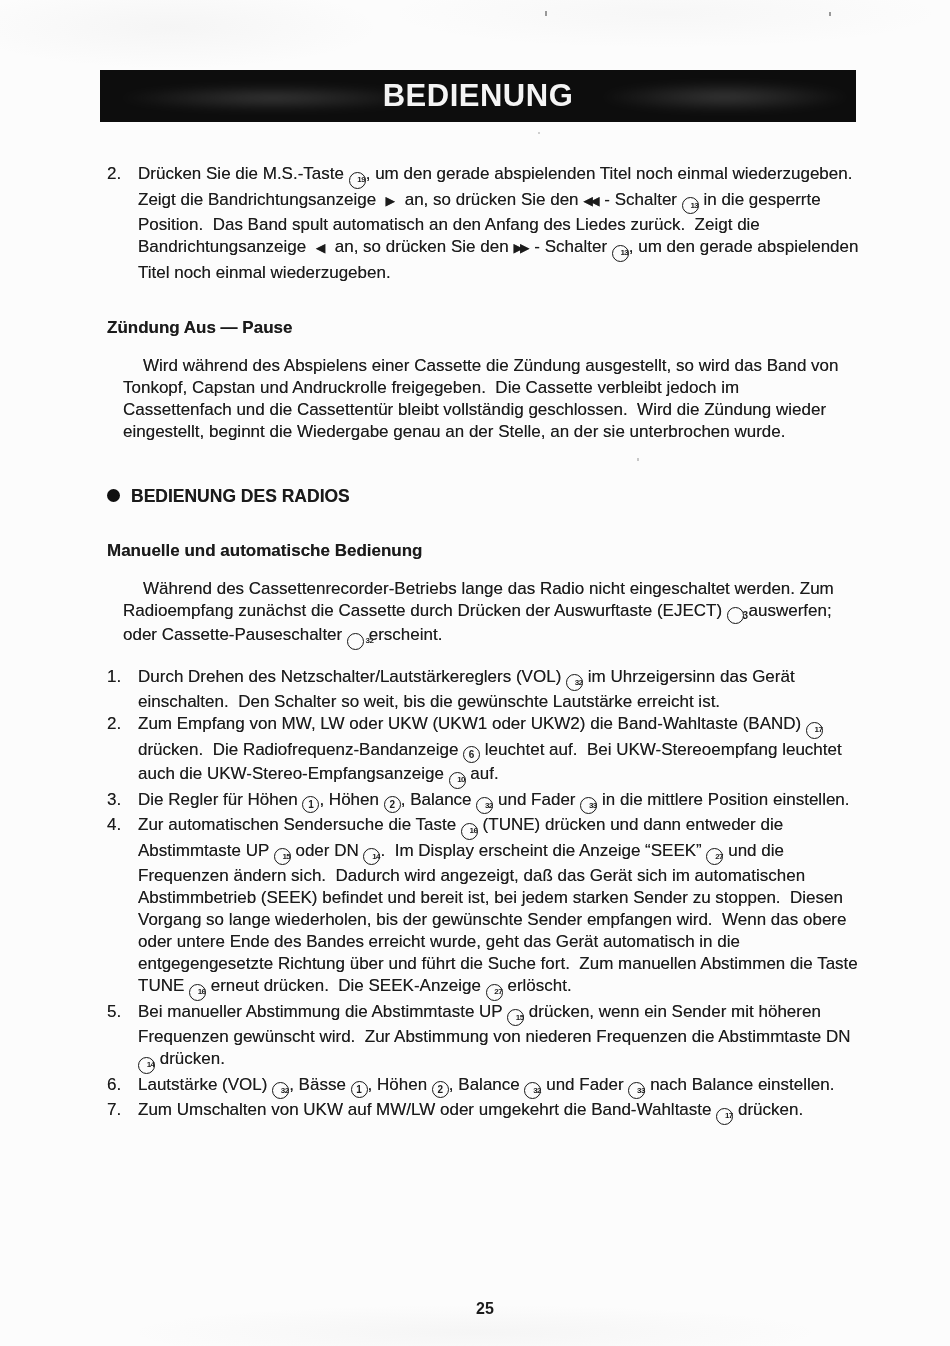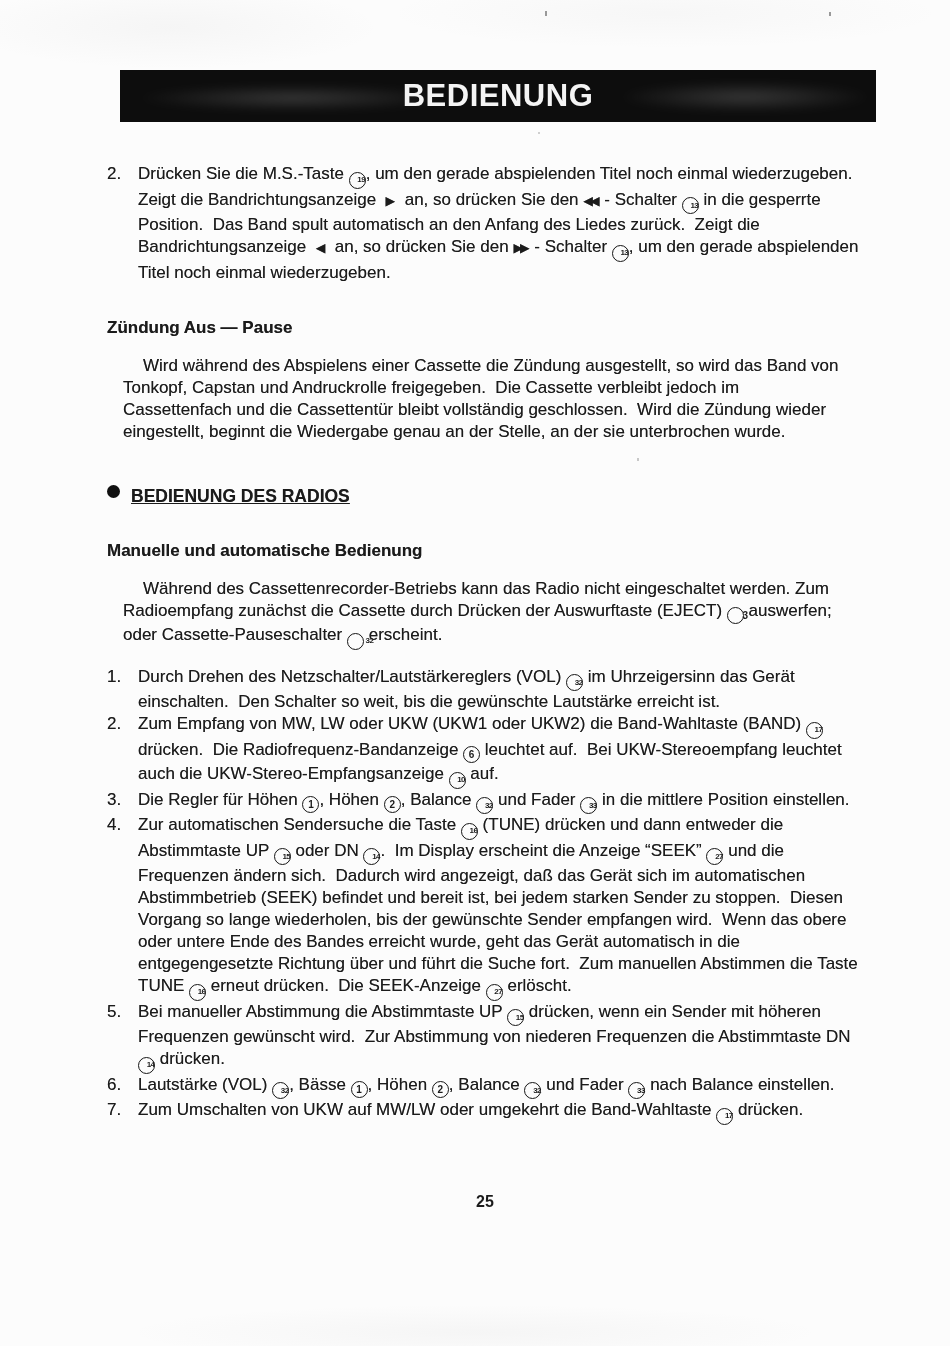--- a/index.html
+++ b/index.html
@@ -22,21 +22,21 @@
     position:absolute;inset:0;pointer-events:none;
     background:
       radial-gradient(ellipse 300px 60px at 18% 2%, rgba(120,120,120,.05), transparent 70%),
       radial-gradient(ellipse 400px 50px at 70% 1%, rgba(120,120,120,.04), transparent 70%),
       radial-gradient(ellipse 500px 40px at 50% 99%, rgba(120,120,120,.05), transparent 70%);
   }
   .speck{position:absolute;background:#666;opacity:.65;}
 
   
   .header-bar{
-    position:absolute;left:120px;top:70px;width:756px;height:52px;
+    position:absolute;left:100px;top:70px;width:756px;height:52px;
     background:var(--header-bg);
     display:flex;align-items:center;justify-content:center;
     overflow:hidden;
   }
   .header-title{
     color:#f4f4f4;font-size:31px;font-weight:bold;letter-spacing:.5px;
     position:relative;z-index:2;
   }
   .smudge{
     position:absolute;z-index:1;filter:blur(4px);opacity:.45;
@@ -50,40 +50,40 @@
     position:absolute;left:107px;top:163px;width:756px;
     font-size:17px;line-height:22px;
     text-shadow:0 0 .4px rgba(0,0,0,.55);
   }
   .block-numbered{position:relative;padding-left:31px;white-space:pre-wrap;}
   .block-numbered .num{position:absolute;left:0;top:0;}
   .block-heading{font-weight:bold;margin-top:33px;}
   .block-para{white-space:pre-wrap;text-indent:20px;margin:16px;}
   .block-section{
     font-weight:bold;margin-top:42px;margin-bottom:3px;
-    display:flex;align-items:flex-start;gap:11px;font-size:17.5px;text-decoration:underline;
+    display:flex;align-items:center;gap:11px;font-size:17.5px;
   }
   .bullet-dot{width:13px;height:13px;border-radius:50%;background:#101010;flex:0 0 auto;}
 
   
   .circ{
     display:inline-flex;align-items:center;justify-content:center;
     width:17px;height:17px;box-sizing:border-box;
     border:1.7px solid #151515;border-radius:50%;
     font-weight:bold;line-height:1;vertical-align:-3px;
     text-shadow:none;
   }
   .circ.d1{font-size:10px;}
   .circ.d2{font-size:8px;letter-spacing:-.6px;padding-left:8px;}
 
   .arrow{font-size:12.5px;}
   .arrow.dbl{letter-spacing:-3px;margin-right:3px;}
 
   .page-number{
-    position:absolute;left:107px;width:756px;top:1193px;
+    position:absolute;left:107px;width:756px;top:1300px;
     text-align:center;font-weight:bold;font-size:16px;
   }
 </style>
 </head>
 <body>
 
 <div class="page">
   <div class="scan-texture"></div>
   <div class="speck" style="left:545px;top:11px;width:2px;height:5px;"></div>
   <div class="speck" style="left:829px;top:12px;width:2px;height:4px;"></div>
@@ -98,21 +98,21 @@
 
   <main class="content" id="content">
       <div class="block-numbered"><span class="num">2.</span><span>Drücken Sie die M.S.-Taste </span><span class="circ d2">19</span><span>, um den gerade abspielenden Titel noch einmal wiederzugeben.  Zeigt die Bandrichtungsanzeige  </span><span class="arrow">▶</span><span>  an, so drücken Sie den </span><span class="arrow dbl">◀◀</span><span> - Schalter </span><span class="circ d2">13</span><span> in die gesperrte Position.  Das Band spult automatisch an den Anfang des Liedes zurück.  Zeigt die Bandrichtungsanzeige  </span><span class="arrow">◀</span><span>  an, so drücken Sie den </span><span class="arrow dbl">▶▶</span><span> - Schalter </span><span class="circ d2">13</span><span>, um den gerade abspielenden Titel noch einmal wiederzugeben.</span></div>
       <div class="block-heading">Zündung Aus — Pause</div>
       <p class="block-para"><span>Wird während des Abspielens einer Cassette die Zündung ausgestellt, so wird das Band von Tonkopf, Capstan und Andruckrolle freigegeben.  Die Cassette verbleibt jedoch im Cassettenfach und die Cassettentür bleibt vollständig geschlossen.  Wird die Zündung wieder eingestellt, beginnt die Wiedergabe genau an der Stelle, an der sie unterbrochen wurde.</span></p>
       <div class="block-section">
         <span class="bullet-dot"></span>
         <span>BEDIENUNG DES RADIOS</span>
       </div>
       <div class="block-heading">Manuelle und automatische Bedienung</div>
-      <p class="block-para"><span>Während des Cassettenrecorder-Betriebs kann das Radio nicht eingeschaltet werden. Zum Radioempfang zunächst die Cassette durch Drücken der Auswurftaste (EJECT) </span><span class="circ d1">3</span><span> auswerfen; oder Cassette-Pauseschalter </span><span class="circ d2">32</span><span> erscheint.</span></p>
+      <p class="block-para"><span>Während des Cassettenrecorder-Betriebs lange das Radio nicht eingeschaltet werden. Zum Radioempfang zunächst die Cassette durch Drücken der Auswurftaste (EJECT) </span><span class="circ d1">3</span><span> auswerfen; oder Cassette-Pauseschalter </span><span class="circ d2">32</span><span> erscheint.</span></p>
       <div class="block-numbered"><span class="num">1.</span><span>Durch Drehen des Netzschalter/Lautstärkereglers (VOL) </span><span class="circ d2">32</span><span> im Uhrzeigersinn das Gerät einschalten.  Den Schalter so weit, bis die gewünschte Lautstärke erreicht ist.</span></div>
       <div class="block-numbered"><span class="num">2.</span><span>Zum Empfang von MW, LW oder UKW (UKW1 oder UKW2) die Band-Wahltaste (BAND) </span><span class="circ d2">17</span><span> drücken.  Die Radiofrequenz-Bandanzeige </span><span class="circ d1">6</span><span> leuchtet auf.  Bei UKW-Stereoempfang leuchtet auch die UKW-Stereo-Empfangsanzeige </span><span class="circ d2">10</span><span> auf.</span></div>
       <div class="block-numbered"><span class="num">3.</span><span>Die Regler für Höhen </span><span class="circ d1">1</span><span>, Höhen </span><span class="circ d1">2</span><span>, Balance </span><span class="circ d2">32</span><span> und Fader </span><span class="circ d2">33</span><span> in die mittlere Position einstellen.</span></div>
       <div class="block-numbered"><span class="num">4.</span><span>Zur automatischen Sendersuche die Taste </span><span class="circ d2">16</span><span> (TUNE) drücken und dann entweder die Abstimmtaste UP </span><span class="circ d2">15</span><span> oder DN </span><span class="circ d2">14</span><span>.  Im Display erscheint die Anzeige “SEEK” </span><span class="circ d2">27</span><span> und die Frequenzen ändern sich.  Dadurch wird angezeigt, daß das Gerät sich im automatischen Abstimmbetrieb (SEEK) befindet und bereit ist, bei jedem starken Sender zu stoppen.  Diesen Vorgang so lange wiederholen, bis der gewünschte Sender empfangen wird.  Wenn das obere oder untere Ende des Bandes erreicht wurde, geht das Gerät automatisch in die entgegengesetzte Richtung über und führt die Suche fort.  Zum manuellen Abstimmen die Taste TUNE </span><span class="circ d2">16</span><span> erneut drücken.  Die SEEK-Anzeige </span><span class="circ d2">27</span><span> erlöscht.</span></div>
       <div class="block-numbered"><span class="num">5.</span><span>Bei manueller Abstimmung die Abstimmtaste UP </span><span class="circ d2">15</span><span> drücken, wenn ein Sender mit höheren Frequenzen gewünscht wird.  Zur Abstimmung von niederen Frequenzen die Abstimmtaste DN </span><span class="circ d2">14</span><span> drücken.</span></div>
       <div class="block-numbered"><span class="num">6.</span><span>Lautstärke (VOL) </span><span class="circ d2">32</span><span>, Bässe </span><span class="circ d1">1</span><span>, Höhen </span><span class="circ d1">2</span><span>, Balance </span><span class="circ d2">32</span><span> und Fader </span><span class="circ d2">33</span><span> nach Balance einstellen.</span></div>
       <div class="block-numbered"><span class="num">7.</span><span>Zum Umschalten von UKW auf MW/LW oder umgekehrt die Band-Wahltaste </span><span class="circ d2">17</span><span> drücken.</span></div>
     </main>
 
   <div class="page-number">25</div>

